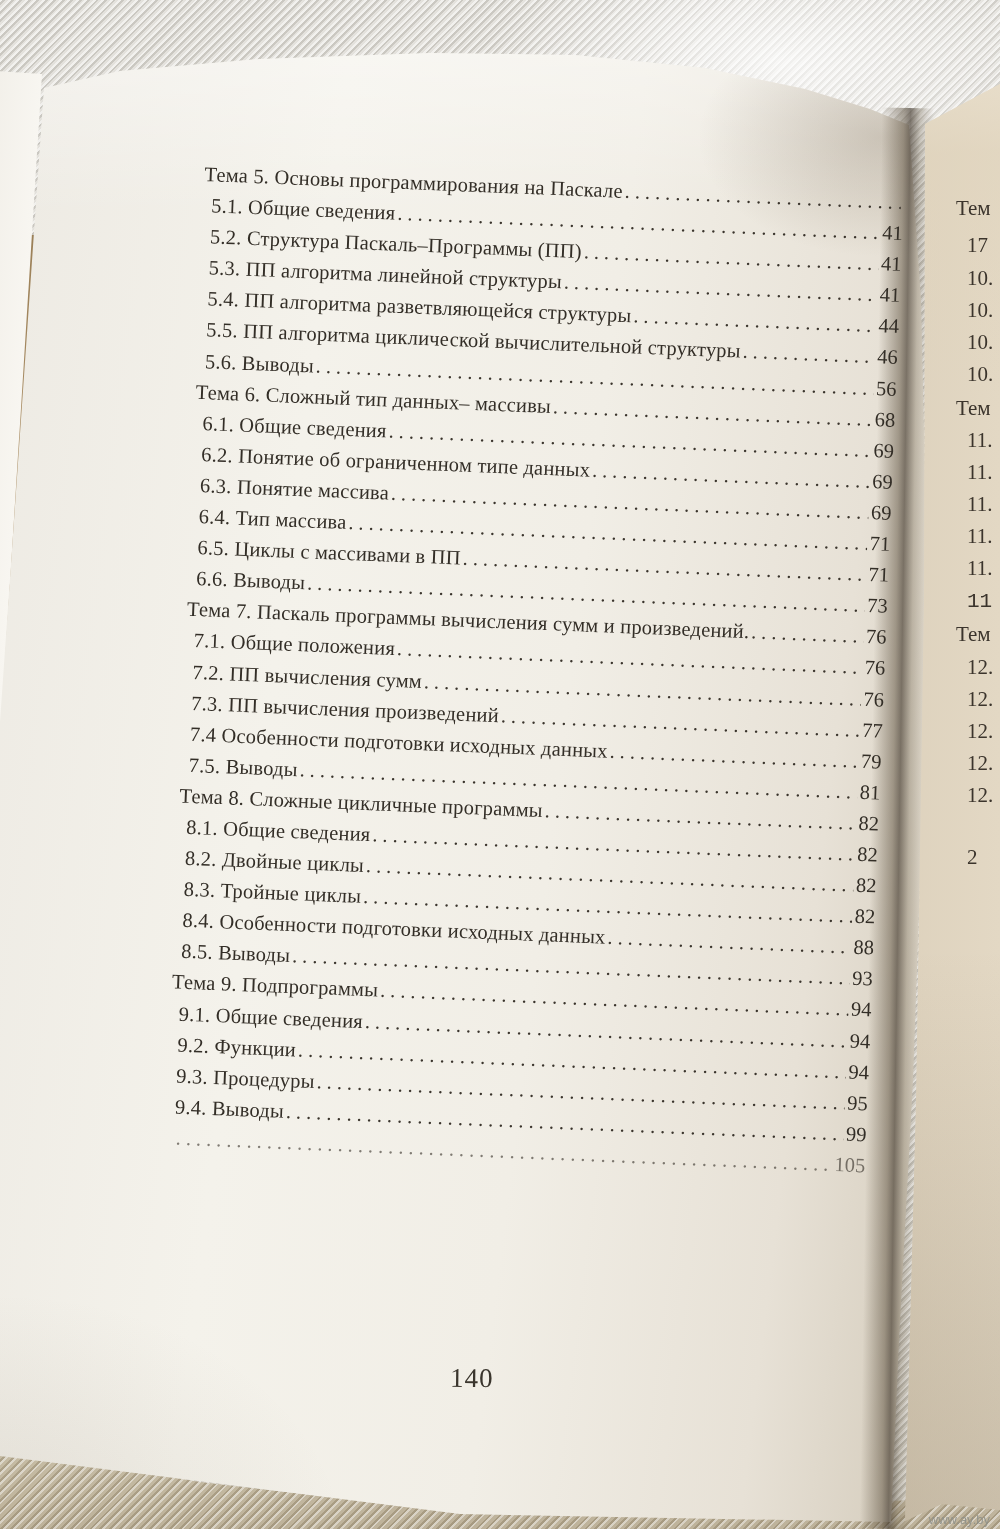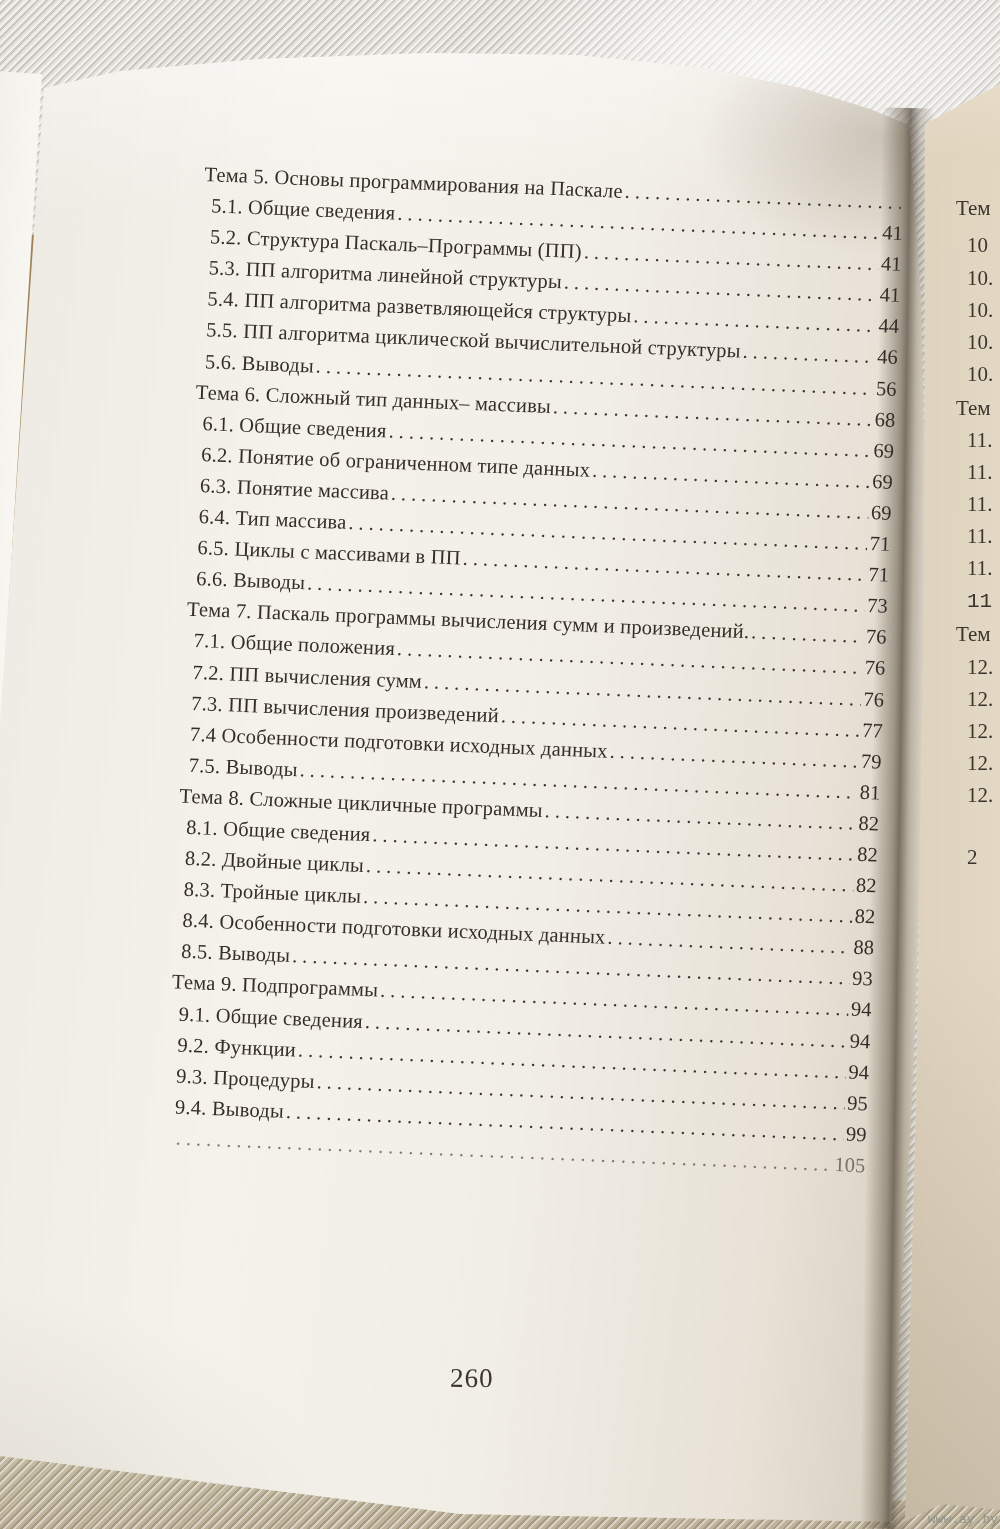--- a/index.html
+++ b/index.html
@@ -76,22 +76,22 @@
   
   .folio {
     position:absolute; left:450px; top:1363px; z-index:4;
     font-size:27px; color:#3a352d; letter-spacing:1px; transform:rotate(0.6deg);
   }
   
   .fragments { position:absolute; inset:0; z-index:6; }
   .frag { position:absolute; font-size:21px; color:#3b342c; white-space:nowrap; }
   
   .watermark {
-    position:absolute; right:2px; bottom:2px; z-index:7;
-    font-family:Liberation Mono, monospace; font-size:13px; color:#8e9089; opacity:.9;
+    position:absolute; right:10px; bottom:2px; z-index:7;
+    font-family:Liberation Sans, sans-serif; font-size:13px; color:#8e9089; opacity:.9;
   }
 </style>
 </head>
 <body>
 
 <div id="canvas">
   <div class="tan-patch"></div>
   <div class="bottom-fabric"></div>
   <div class="under-strip"></div>
   <div class="page-left"></div>
@@ -254,25 +254,25 @@
         <span class="toc-dots">............................................................................................................................................</span>
         <span class="toc-page">99</span>
       </div>
       <div class="toc-row indent faded">
         <span class="toc-label"></span>
         <span class="toc-dots">............................................................................................................................................</span>
         <span class="toc-page">105</span>
       </div>
     </div>
 
-  <div class="folio">260</div>
+  <div class="folio">140</div>
 
   <div class="fragments">
       <div class="frag" style="top: 196px; left: 956px;">Тем</div>
-      <div class="frag" style="top: 233px; left: 967px;">10</div>
+      <div class="frag" style="top: 233px; left: 967px;">17</div>
       <div class="frag" style="top: 266px; left: 967px;">10.</div>
       <div class="frag" style="top: 298px; left: 967px;">10.</div>
       <div class="frag" style="top: 330px; left: 967px;">10.</div>
       <div class="frag" style="top: 362px; left: 967px;">10.</div>
       <div class="frag" style="top: 396px; left: 956px;">Тем</div>
       <div class="frag" style="top: 428px; left: 967px;">11.</div>
       <div class="frag" style="top: 460px; left: 967px;">11.</div>
       <div class="frag" style="top: 492px; left: 967px;">11.</div>
       <div class="frag" style="top: 524px; left: 967px;">11.</div>
       <div class="frag" style="top: 556px; left: 967px;">11.</div>

